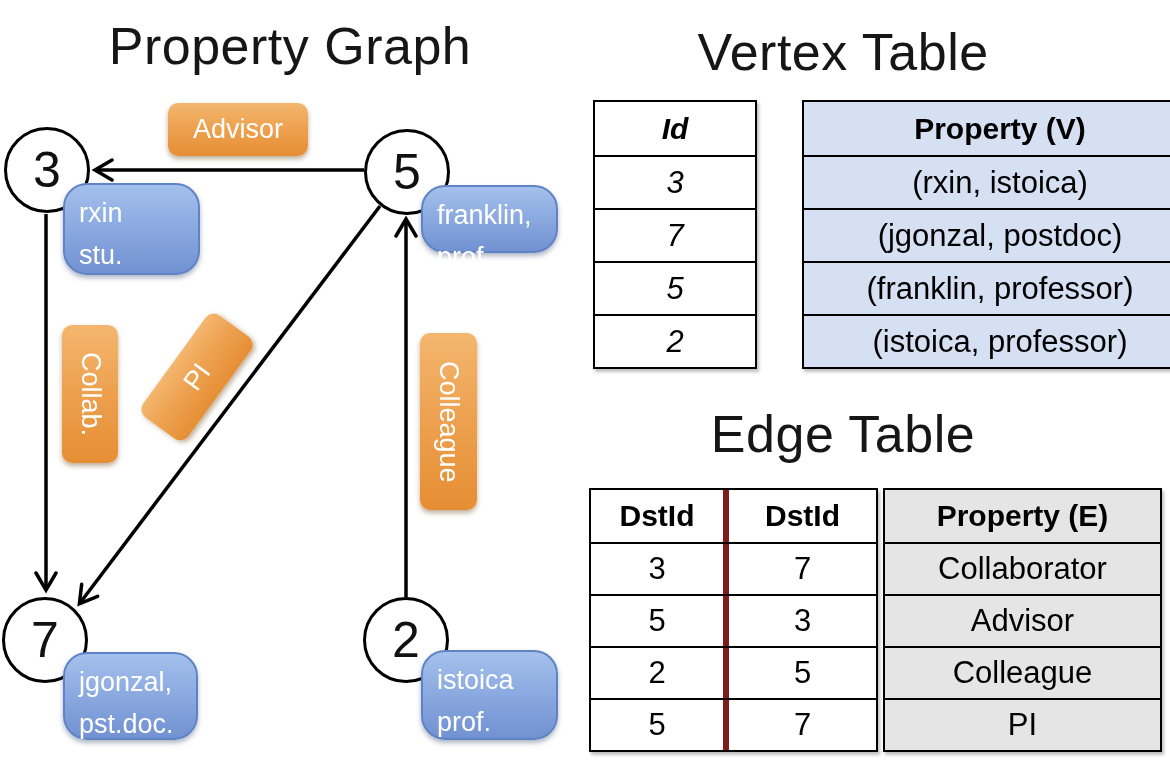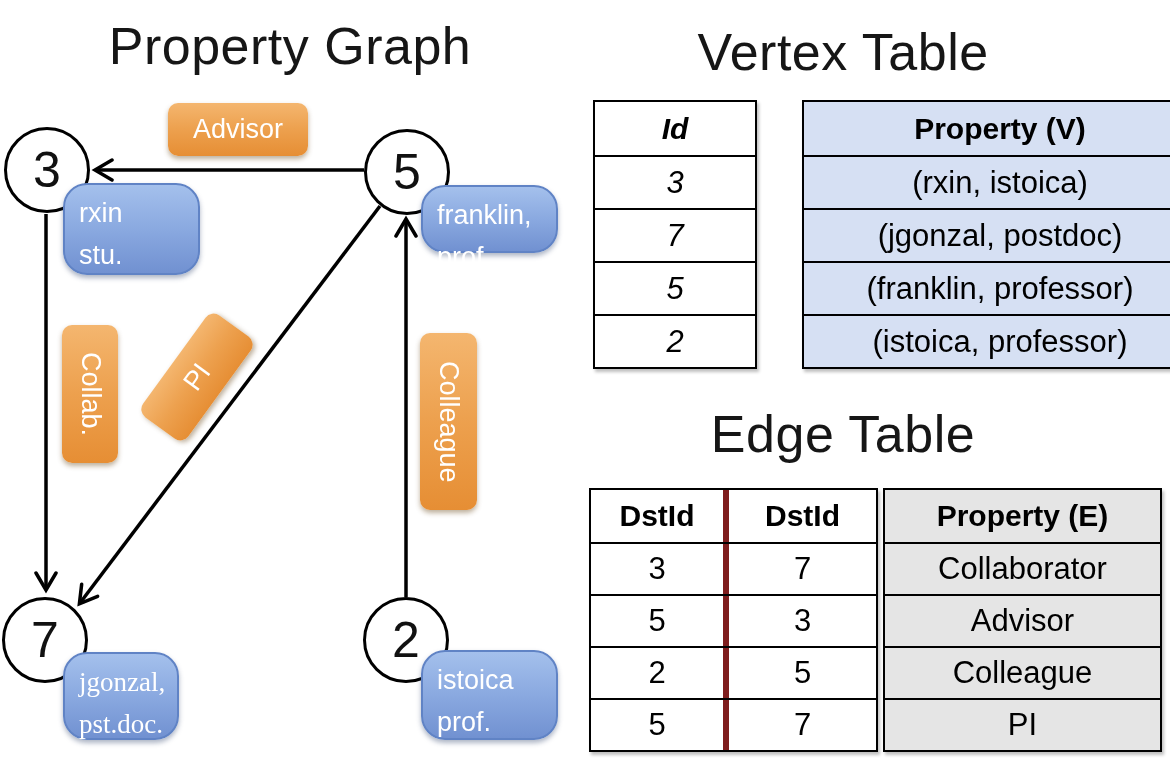--- a/index.html
+++ b/index.html
@@ -68,21 +68,21 @@
     border-radius: 24px;
     box-shadow: 0 3px 5px rgba(50, 70, 110, 0.4);
     color: #fff;
     font-size: 27px;
     line-height: 1.55;
     padding: 8px 0 8px 14px;
     z-index: 4;
   }
   #vprop-3 { left: 63px;  top: 183px; width: 137px; height: 92px; }
   #vprop-5 { left: 421px; top: 185px; width: 137px; height: 68px; }
-  #vprop-7 { left: 63px;  top: 652px; width: 116px; height: 88px; font-family: Liberation Serif, serif; }
+  #vprop-7 { left: 63px;  top: 652px; width: 135px; height: 88px; }
   #vprop-2 { left: 421px; top: 650px; width: 137px; height: 90px; }
 
   
   .tcol {
     position: absolute;
     border: 2px solid #000;
     background: #fff;
     box-shadow: 2px 3px 3px rgba(0,0,0,0.25);
   }
   .trow {

